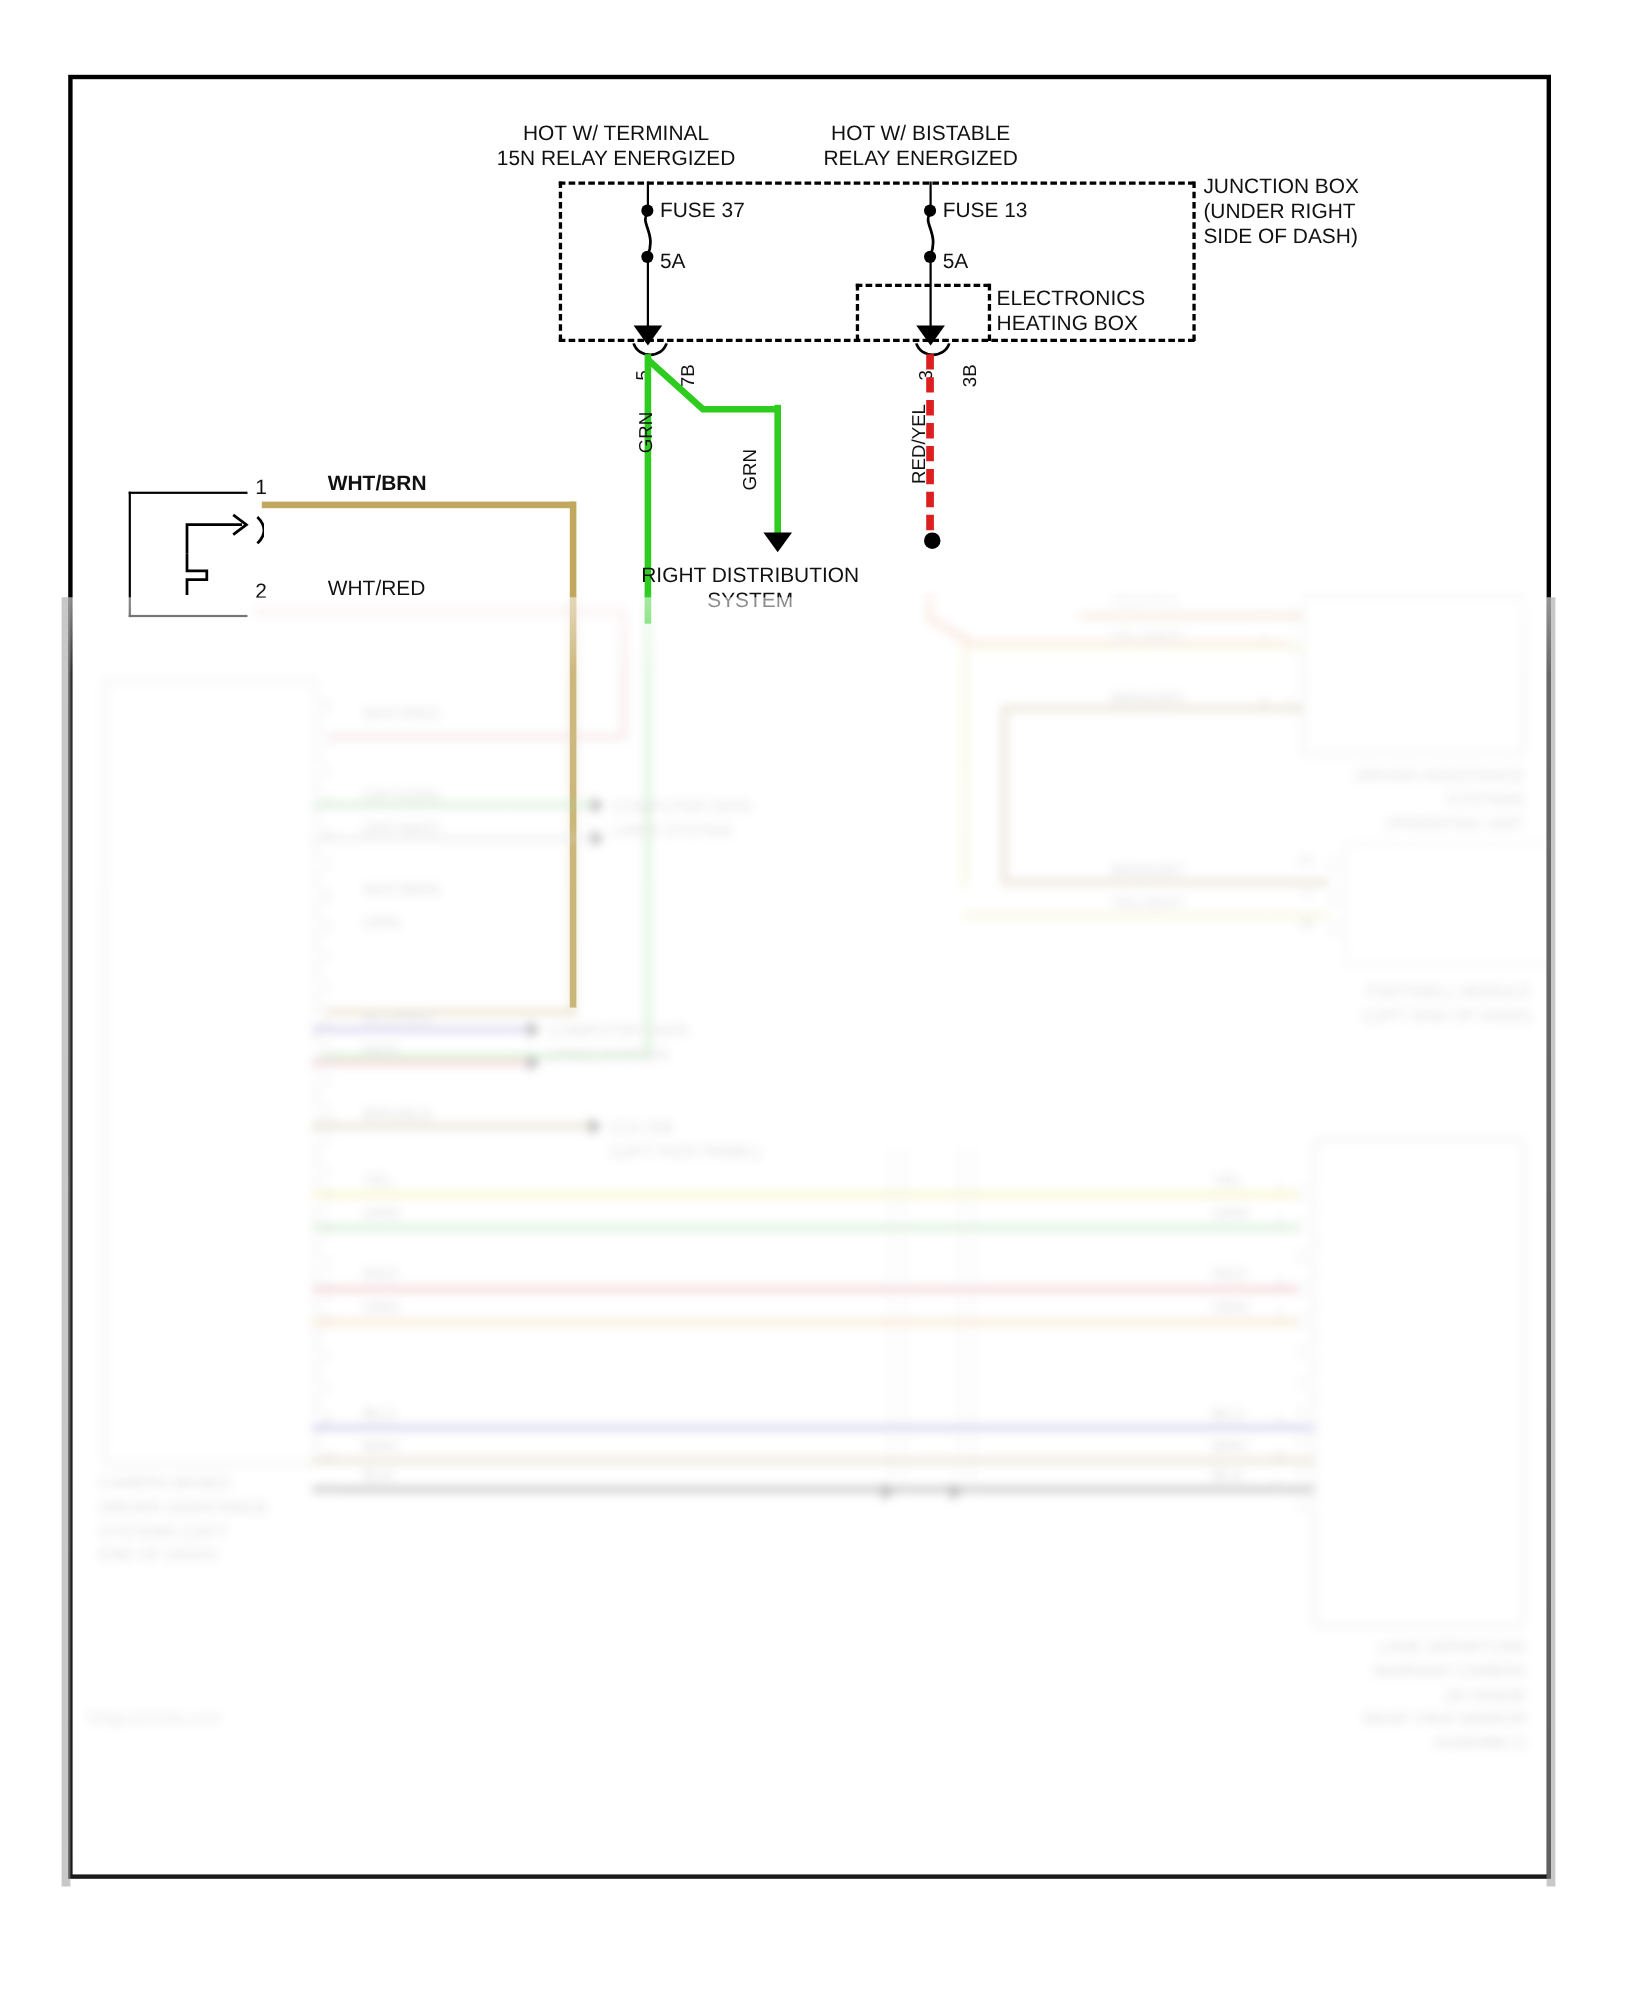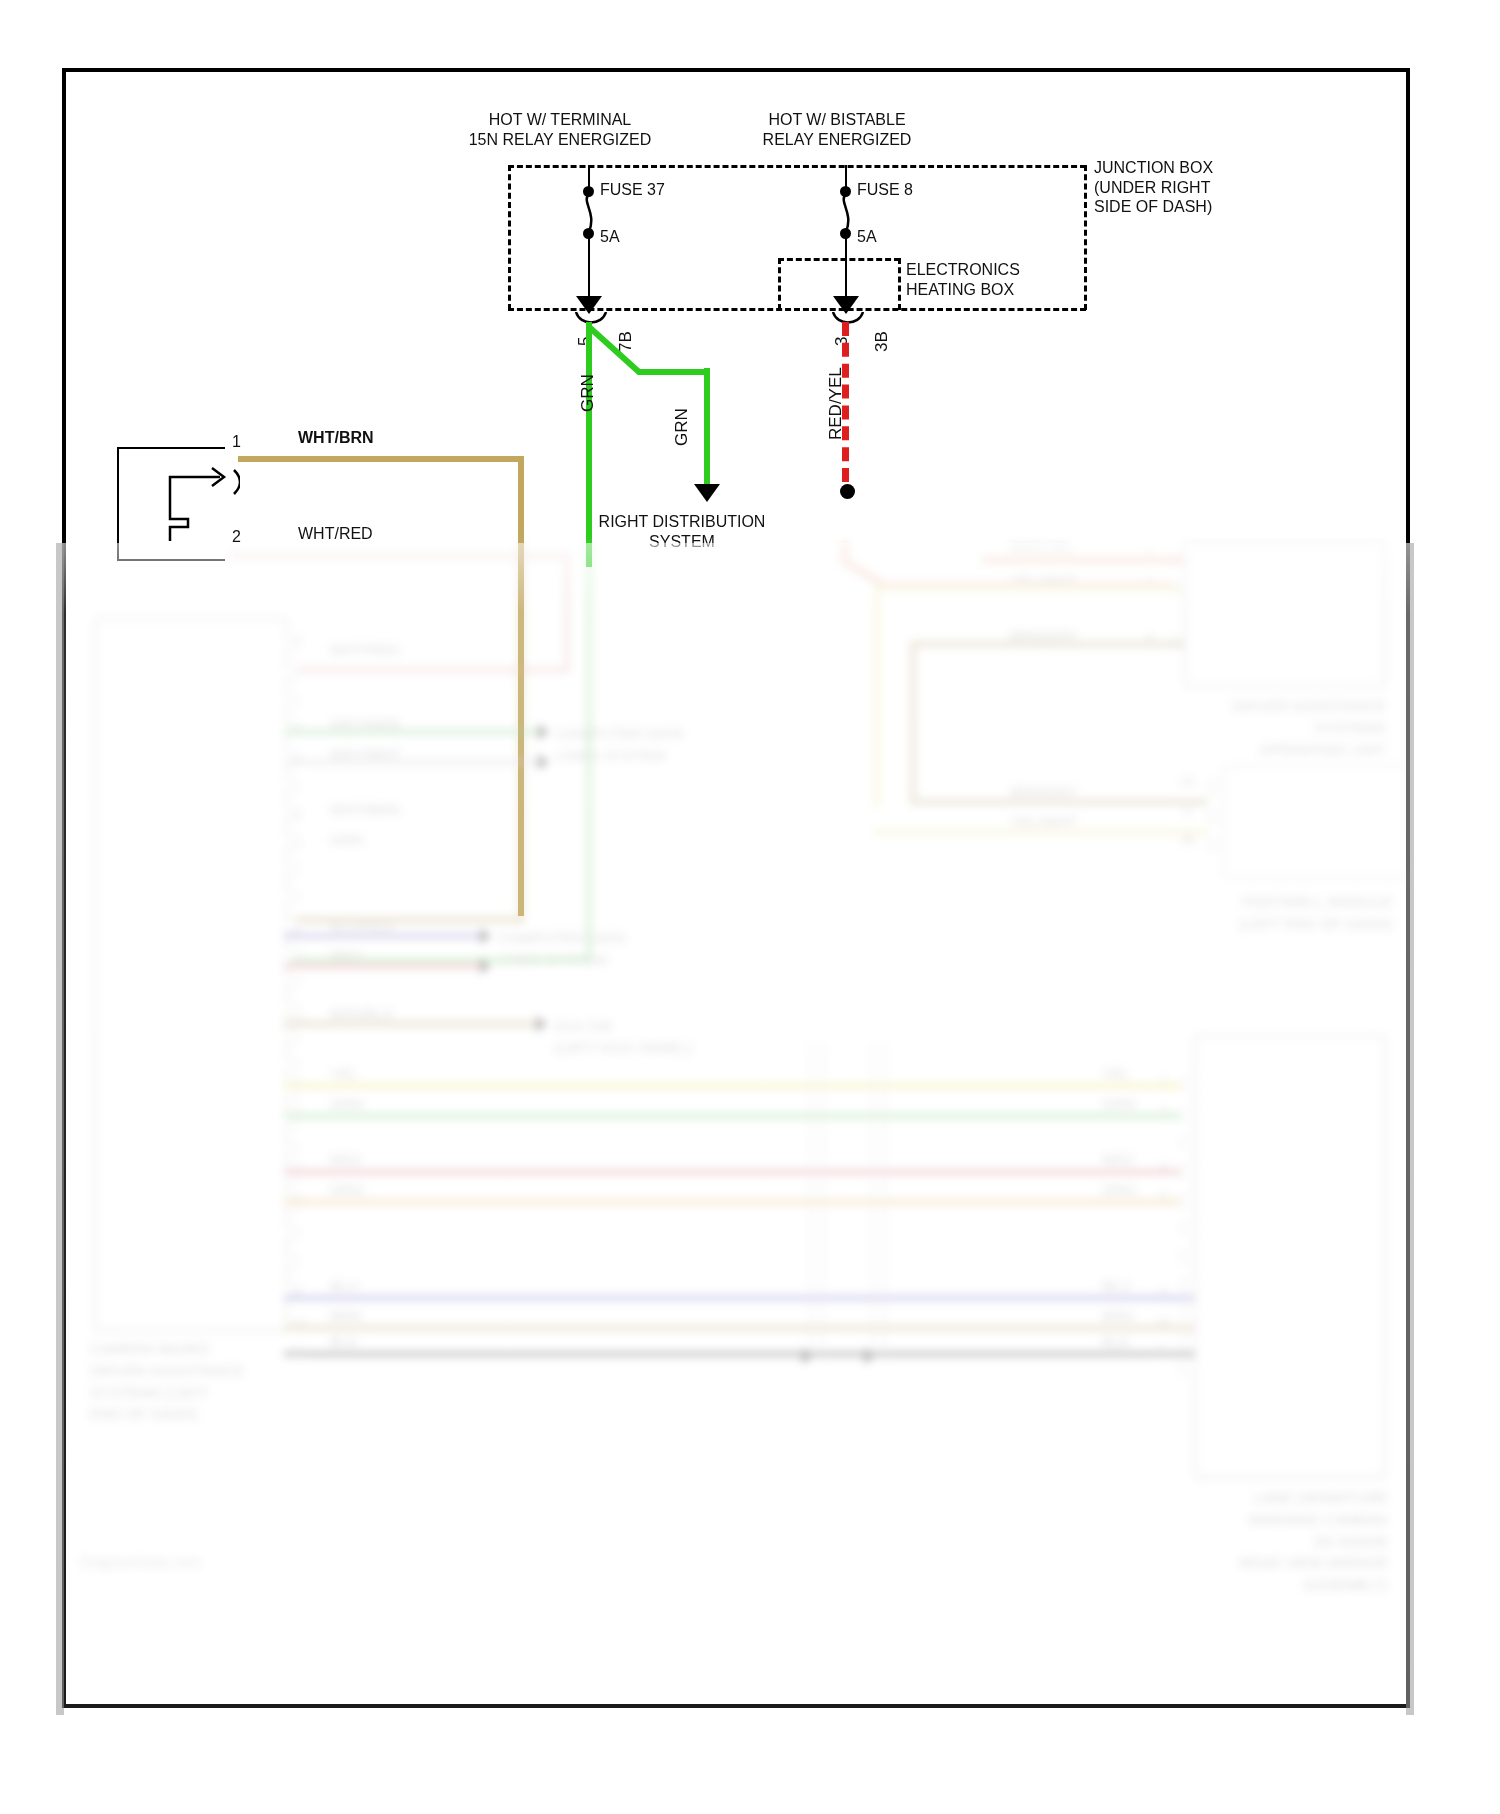--- a/index.html
+++ b/index.html
@@ -20,21 +20,21 @@
     position: absolute;
     left: 62px; top: 68px;
     width: 1348px; height: 1640px;
     border: 4px solid #000;
     box-sizing: border-box;
   }
   
   .txt {
     position: absolute;
     font-family: "Liberation Sans", sans-serif;
-    font-size: 16px;
+    font-size: 19px;
     color: #111;
     line-height: 1.22;
     white-space: pre;
   }
   .txt.sm { font-size: 17px; }
   .txt.vert {
     transform-origin: 0 0;
     transform: rotate(-90deg);
   }
   .ln { position: absolute; background: #000; }
@@ -159,21 +159,21 @@
   <div class="txt" style="left:572px; top:512px; text-align:center; width:220px;">RIGHT DISTRIBUTION
 SYSTEM</div>
 
   <div class="ln v" style="left:845px; top:165px; height:24px;"></div>
   <div class="dot" style="left:840px; top:186px;"></div>
   <svg style="position:absolute;left:837px;top:194px;width:18px;height:38px;">
     <path d="M9 0 C 1 8, 17 18, 9 38" stroke="#000" stroke-width="2.5" fill="none"></path>
   </svg>
   <div class="dot" style="left:840px; top:228px;"></div>
   <div class="ln v" style="left:845px; top:238px; height:72px;"></div>
-  <div class="txt" style="left:857px; top:180px;">FUSE 8</div>
+  <div class="txt" style="left:857px; top:180px;">FUSE 13</div>
   <div class="txt" style="left:857px; top:227px;">5A</div>
   <div class="arrow-dn" style="left:833px; top:296px;"></div>
   <svg style="position:absolute;left:831px;top:312px;width:36px;height:20px;">
     <path d="M2 0 C 6 14, 28 14, 32 0" stroke="#000" stroke-width="2.5" fill="none"></path>
   </svg>
   <div class="txt sm vert" style="left:832px; top:346px;">3</div>
   <div class="txt sm vert" style="left:872px; top:352px;">3B</div>
 
   <div style="position:absolute;left:842px;top:322px;width:0;height:160px;border-left:7px dashed #dd1f1f;"></div>
   <div class="dot" style="left:840px; top:484px; width:15px; height:15px;"></div>

